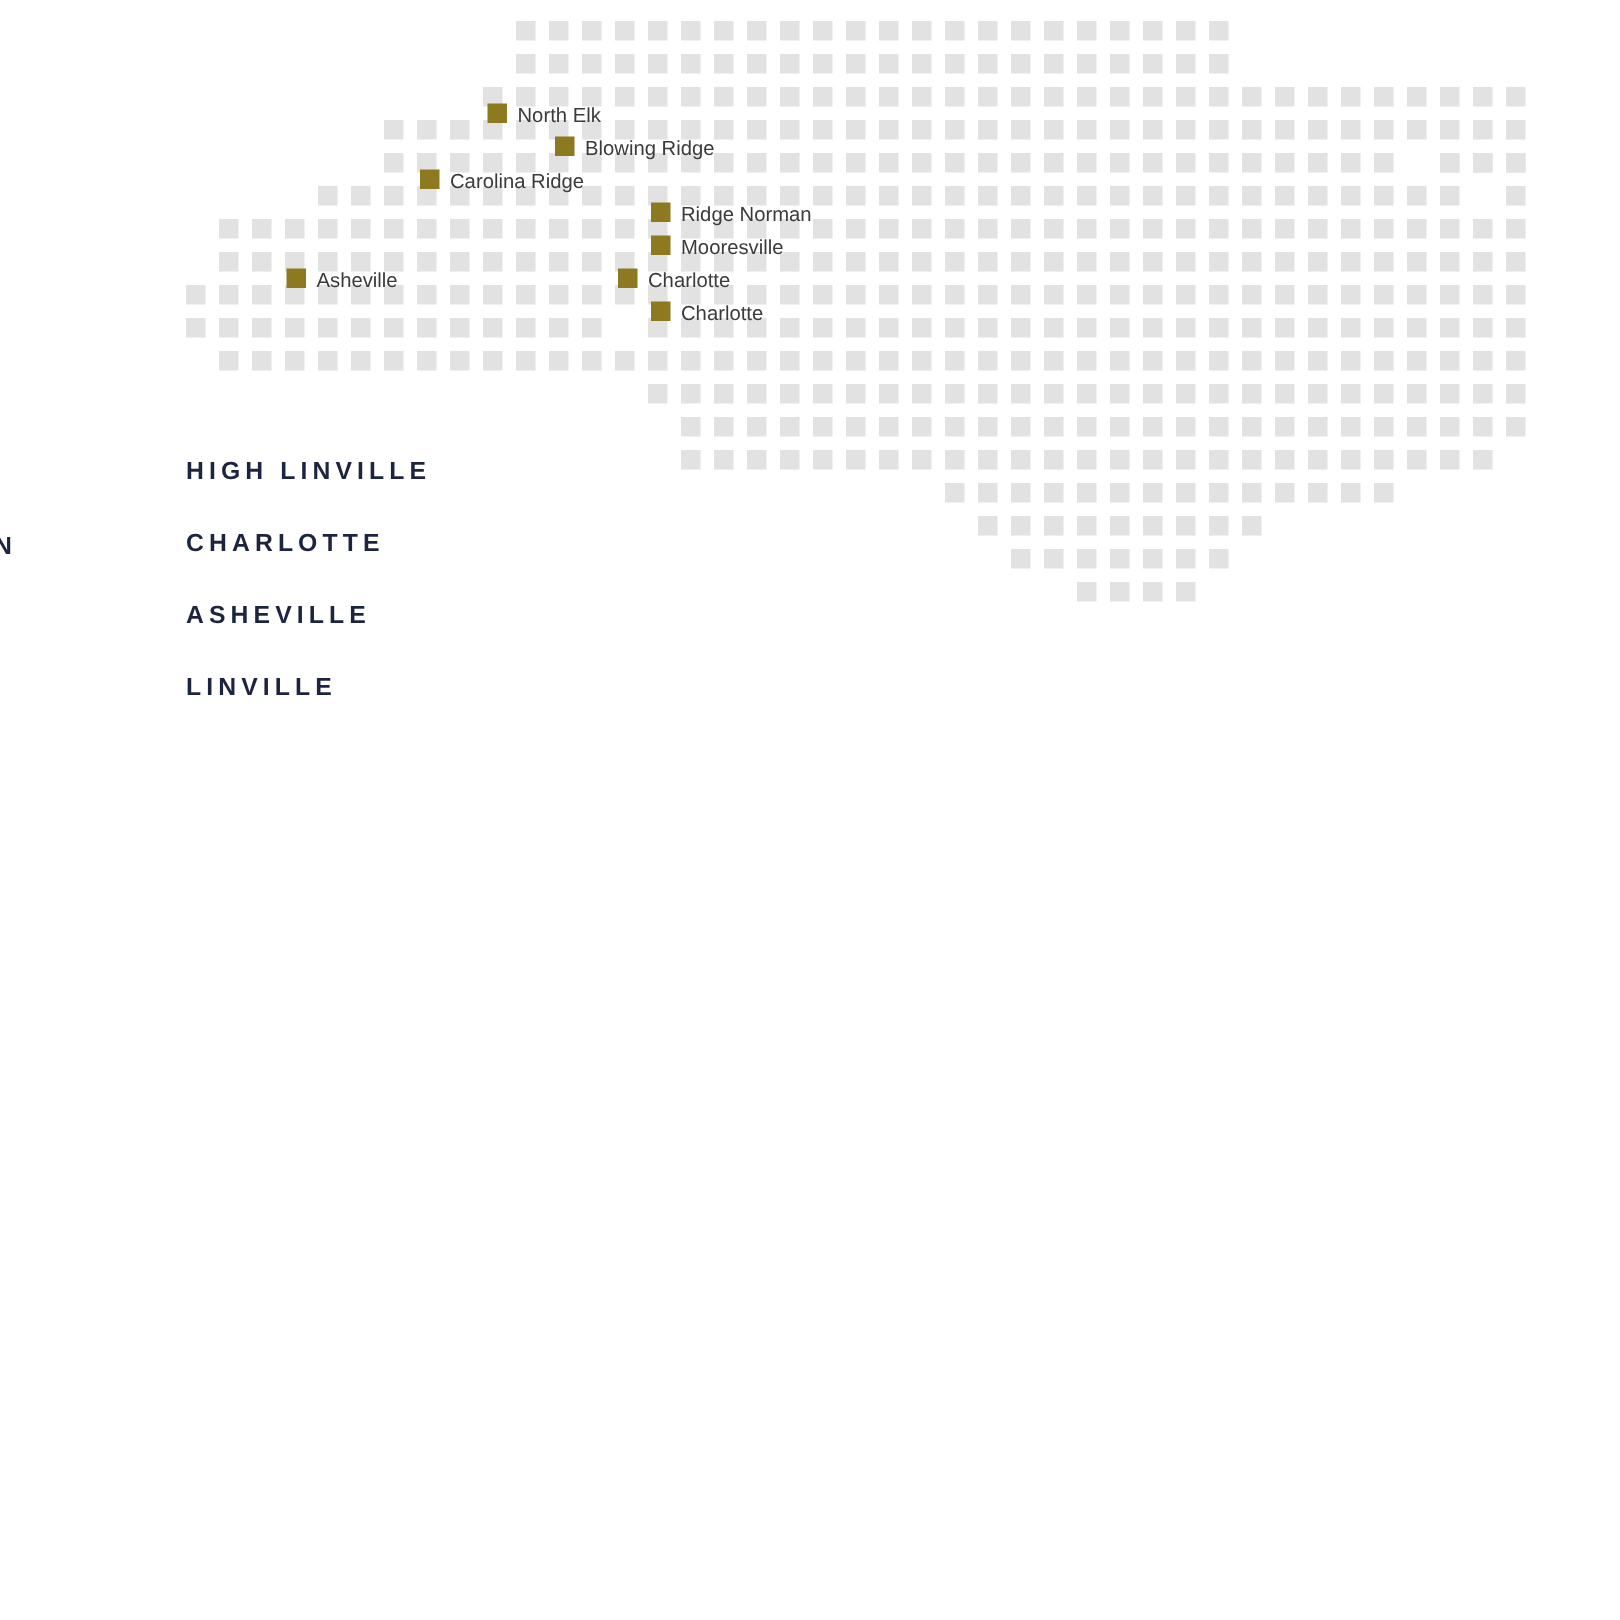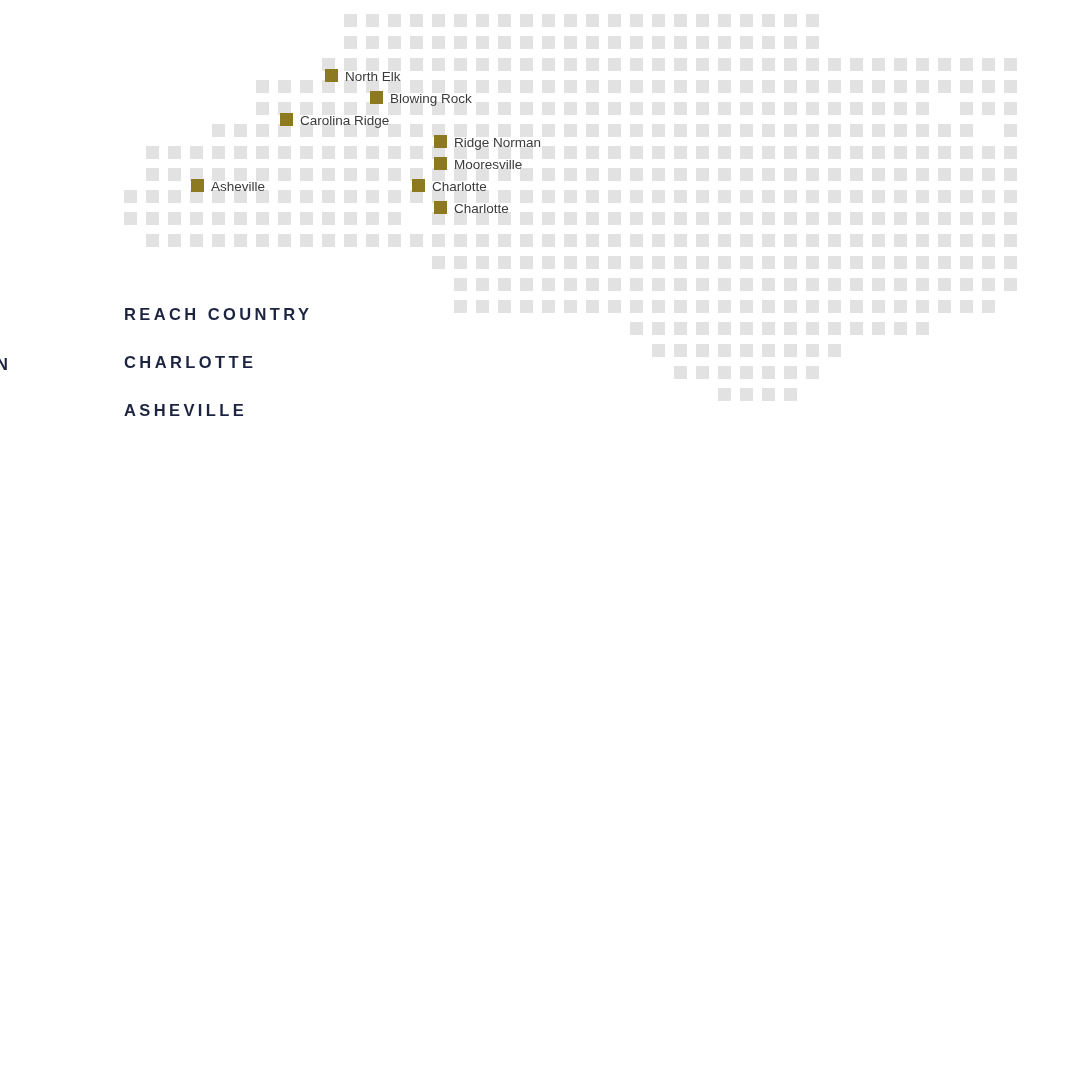--- a/index.html
+++ b/index.html
@@ -610,38 +610,39 @@
         <div class="map-dot" style="left: 806px; top: 366px;"></div>
         <div class="map-dot" style="left: 718px; top: 388px;"></div>
         <div class="map-dot" style="left: 740px; top: 388px;"></div>
         <div class="map-dot" style="left: 762px; top: 388px;"></div>
         <div class="map-dot" style="left: 784px; top: 388px;"></div>
       </div>
     <div id="city-labels">
         <div class="map-dot hl" style="left: 325px; top: 69px;"></div>
         <div class="city-label" style="left: 345px; top: 70px;">North Elk</div>
         <div class="map-dot hl" style="left: 370px; top: 91px;"></div>
-        <div class="city-label" style="left: 390px; top: 92px;">Blowing Rock</div>
+        <div class="city-label" style="left: 390px; top: 92px;">Blowing Ridge</div>
         <div class="map-dot hl" style="left: 280px; top: 113px;"></div>
         <div class="city-label" style="left: 300px; top: 114px;">Carolina Ridge</div>
         <div class="map-dot hl" style="left: 434px; top: 135px;"></div>
         <div class="city-label" style="left: 454px; top: 136px;">Ridge Norman</div>
         <div class="map-dot hl" style="left: 434px; top: 157px;"></div>
         <div class="city-label" style="left: 454px; top: 158px;">Mooresville</div>
         <div class="map-dot hl" style="left: 191px; top: 179px;"></div>
         <div class="city-label" style="left: 211px; top: 180px;">Asheville</div>
         <div class="map-dot hl" style="left: 412px; top: 179px;"></div>
         <div class="city-label" style="left: 432px; top: 180px;">Charlotte</div>
         <div class="map-dot hl" style="left: 434px; top: 201px;"></div>
         <div class="city-label" style="left: 454px; top: 202px;">Charlotte</div>
       </div>
   </div>
 
   <div id="edge-fragment">N</div>
 
   <div id="region-list">
-    <div class="region-item">REACH COUNTRY</div>
+    <div class="region-item">HIGH LINVILLE</div>
     <div class="region-item">CHARLOTTE</div>
     <div class="region-item">ASHEVILLE</div>
+    <div class="region-item">LINVILLE</div>
   </div>
 
 
 </div>
 
 </body></html>

